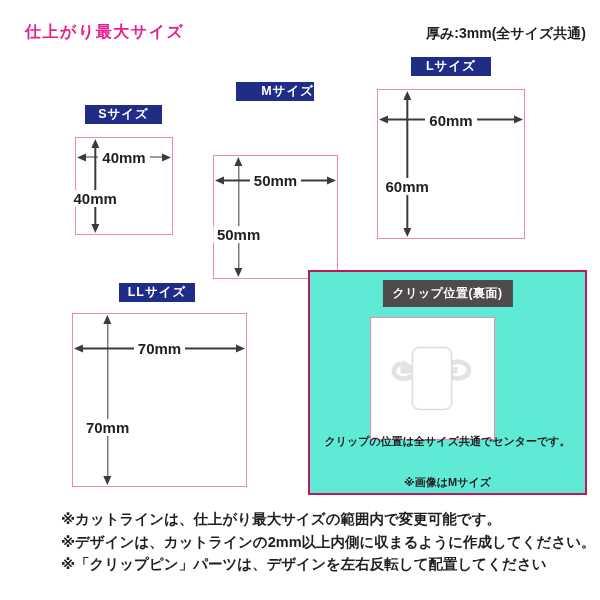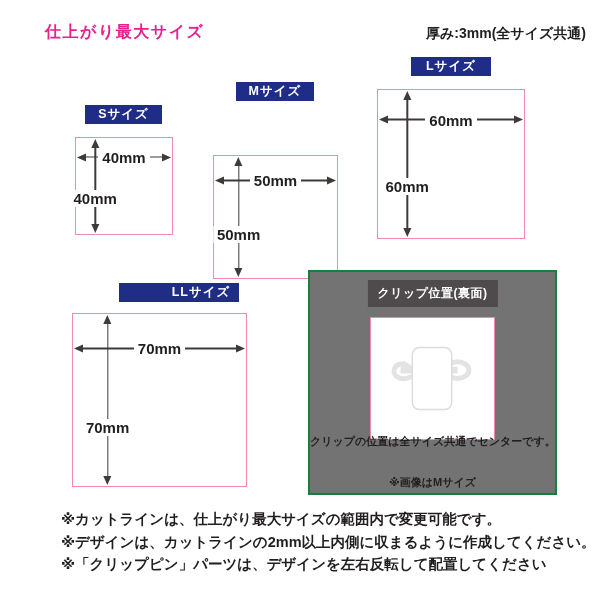--- a/index.html
+++ b/index.html
@@ -11,21 +11,21 @@
     --text-black:#221e1f;
   }
   html,body{margin:0;padding:0;background:#fff;}
   .canvas{
     position:relative;width:600px;height:600px;background:#ffffff;
     font-family:"Liberation Sans","DejaVu Sans",sans-serif;overflow:hidden;
     color:var(--text-black);
   }
   .page-title{
     position:absolute;left:25px;top:22px;font-size:16px;font-weight:bold;
-    color:var(--accent-magenta);letter-spacing:1.5px;white-space:nowrap;margin-left:20px;
+    color:var(--accent-magenta);letter-spacing:1.5px;white-space:nowrap;
   }
   .thickness-note{
     position:absolute;right:14px;top:25px;font-size:14px;font-weight:bold;
     color:var(--text-black);white-space:nowrap;text-align:center;
   }
   .size-label{
     position:absolute;height:19px;line-height:19px;background:var(--label-navy);
     color:#fff;font-size:12.5px;font-weight:bold;text-align:center;letter-spacing:1px;
   }
   .size-square{
@@ -48,22 +48,22 @@
     background:#fff;padding:0 4px;font-size:15px;font-weight:bold;
     color:var(--text-black);white-space:nowrap;z-index:1;
   }
   .tri{width:0;height:0;flex:none;}
   .tri-left {border-top:4.5px solid transparent;border-bottom:4.5px solid transparent;border-right:9px solid var(--line-dark);}
   .tri-right{border-top:4.5px solid transparent;border-bottom:4.5px solid transparent;border-left:9px solid var(--line-dark);}
   .tri-up   {border-left:4.5px solid transparent;border-right:4.5px solid transparent;border-bottom:9px solid var(--line-dark);}
   .tri-down {border-left:4.5px solid transparent;border-right:4.5px solid transparent;border-top:9px solid var(--line-dark);}
 
   .clip-panel{
-    position:absolute;left:308px;top:270px;width:249px;height:225px;
-    border:2px solid #15803d;box-sizing:border-box;background:#737373;
+    position:absolute;left:308px;top:270px;width:279px;height:225px;
+    border:2px solid #be185d;box-sizing:border-box;background:#5eead4;
   }
   .clip-title{
     position:absolute;left:50%;top:8px;transform:translateX(-50%);
     background:var(--panel-gray);color:#fff;font-size:12px;font-weight:bold;
     padding:5px 10px;white-space:nowrap;letter-spacing:0.5px;
   }
   .clip-square{
     position:absolute;left:60px;top:45px;width:125px;height:123px;
     border:1.5px solid var(--frame-pink);box-sizing:border-box;background:#fff;
   }
@@ -100,21 +100,21 @@
     </div>
     <div class="arrow-v">
       <span class="tri tri-up"></span>
       <span class="line-v grow-top"></span>
       <span class="dim-label">40mm</span>
       <span class="line-v grow-bottom"></span>
       <span class="tri tri-down"></span>
     </div>
   </div>
 
-  <div class="size-label" style="left:236px;top:82px;width:78px;">Mサイズ</div>
+  <div class="size-label" style="left:236px;top:82px;width:78px;text-align:right;">Mサイズ</div>
   <div class="size-square" style="left:213px;top:111px;width:125px;height:124px;margin-top:44px;">
     <div class="arrow-h">
       <span class="tri tri-left"></span>
       <span class="line-h"></span>
       <span class="dim-label">50mm</span>
       <span class="line-h"></span>
       <span class="tri tri-right"></span>
     </div>
     <div class="arrow-v">
       <span class="tri tri-up"></span>
@@ -136,21 +136,21 @@
     </div>
     <div class="arrow-v">
       <span class="tri tri-up"></span>
       <span class="line-v grow-top"></span>
       <span class="dim-label">60mm</span>
       <span class="line-v grow-bottom"></span>
       <span class="tri tri-down"></span>
     </div>
   </div>
 
-  <div class="size-label" style="left:119px;top:283px;width:76px;padding-left:44px;">LLサイズ</div>
+  <div class="size-label" style="left:119px;top:283px;width:76px;">LLサイズ</div>
   <div class="size-square" style="left:72px;top:313px;width:175px;height:174px;">
     <div class="arrow-h">
       <span class="tri tri-left"></span>
       <span class="line-h"></span>
       <span class="dim-label">70mm</span>
       <span class="line-h"></span>
       <span class="tri tri-right"></span>
     </div>
     <div class="arrow-v">
       <span class="tri tri-up"></span>

